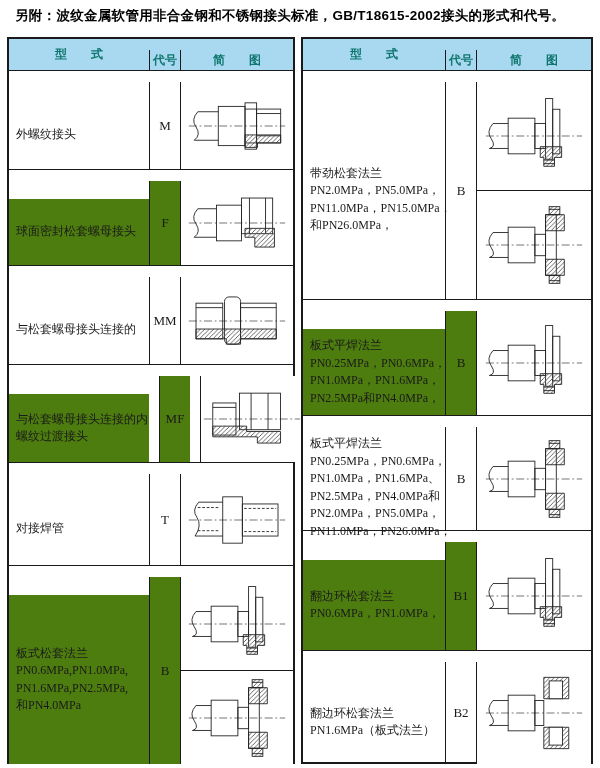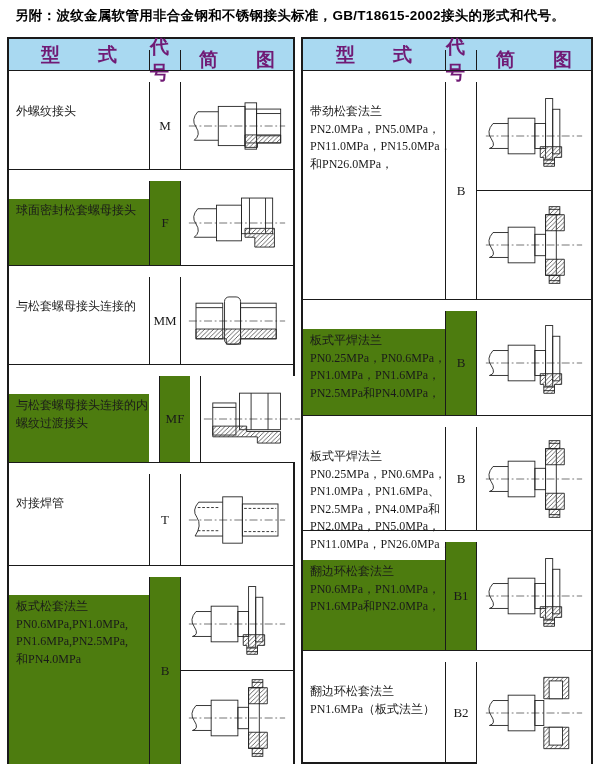--- a/index.html
+++ b/index.html
@@ -6,29 +6,29 @@
   body{width:600px;height:768px;position:relative;overflow:hidden;
        font-family:"Liberation Sans",sans-serif;color:#111;}
   .note{position:absolute;left:7px;top:7px;font-size:13.5px;font-weight:bold;
         letter-spacing:.3px;color:#000;white-space:nowrap;margin-left:8px;}
   .tbl{position:absolute;top:37px;border:2px solid #1a1a1a;background:#fff;
        box-sizing:border-box;display:flex;flex-direction:column;height:727px;}
   .tbl-left{left:7px;width:288px;}
   .tbl-right{left:301px;width:292px;}
   .thead{display:flex;height:31px;flex:none;background:#a9d9f1;}
   .thead .cell{display:flex;align-items:center;justify-content:center;
-       font-weight:bold;font-size:19px;color:#701a75;}
+       font-weight:bold;font-size:12px;color:#0f766e;}
   .trow{display:flex;flex:none;border-top:1px solid #1a1a1a;box-sizing:border-box;}
   .cell{box-sizing:border-box;}
   .cell + .cell{border-left:1px solid #1a1a1a;margin-top:11px;}
   .tbl-left .c0{width:140px;flex:none;}
   .tbl-right .c0{width:142px;flex:none;}
   .c1{width:31px;flex:none;}
   .c2{flex:1;}
-  .type-cell{display:flex;flex-direction:column;
+  .type-cell{display:flex;flex-direction:column;justify-content:center;
        padding:3px 4px 3px 7px;font-family:"Liberation Serif","DejaVu Serif",serif;
        font-size:12px;line-height:17.5px;color:#1a1a1a;margin-top:29px;}
   .type-cell div{white-space:nowrap;}
   .code-cell{display:flex;align-items:center;justify-content:center;
        font-family:"Liberation Serif","DejaVu Serif",serif;font-size:13px;color:#1a1a1a;}
   .diagram-cell{display:flex;flex-direction:column;background:#fff;}
   .dbox{flex:1;display:flex;align-items:center;justify-content:center;background:#fff;}
   .dbox + .dbox{border-top:1px solid #1a1a1a;}
   .row-hl .type-cell,.row-hl .code-cell{background:#4d7c0f;}
   svg{display:block;}
@@ -373,21 +373,20 @@
               <line x1="2" y1="46" x2="110" y2="46" stroke-dasharray="9 3 2 3" stroke-width="0.7"></line>
             </g>
           </svg>
         </div>
       </div>
     </div>
     <div class="trow row-hl" style="height: 120px;">
       <div class="cell c0 type-cell">
         <div>翻边环松套法兰</div>
         <div>PN0.6MPa，PN1.0MPa，</div>
-        <div>PN1.6MPa和PN2.0MPa，</div>
       </div>
       <div class="cell c1 code-cell">B1</div>
       <div class="cell c2 diagram-cell">
         <div class="dbox">
           <svg viewBox="0 0 112 92" width="102" height="82">
             <defs>
               <pattern id="hp11" width="5" height="5" patternUnits="userSpaceOnUse">
                 <path d="M0 5 L5 0" stroke="#555" stroke-width="1"></path>
               </pattern>
             </defs>

